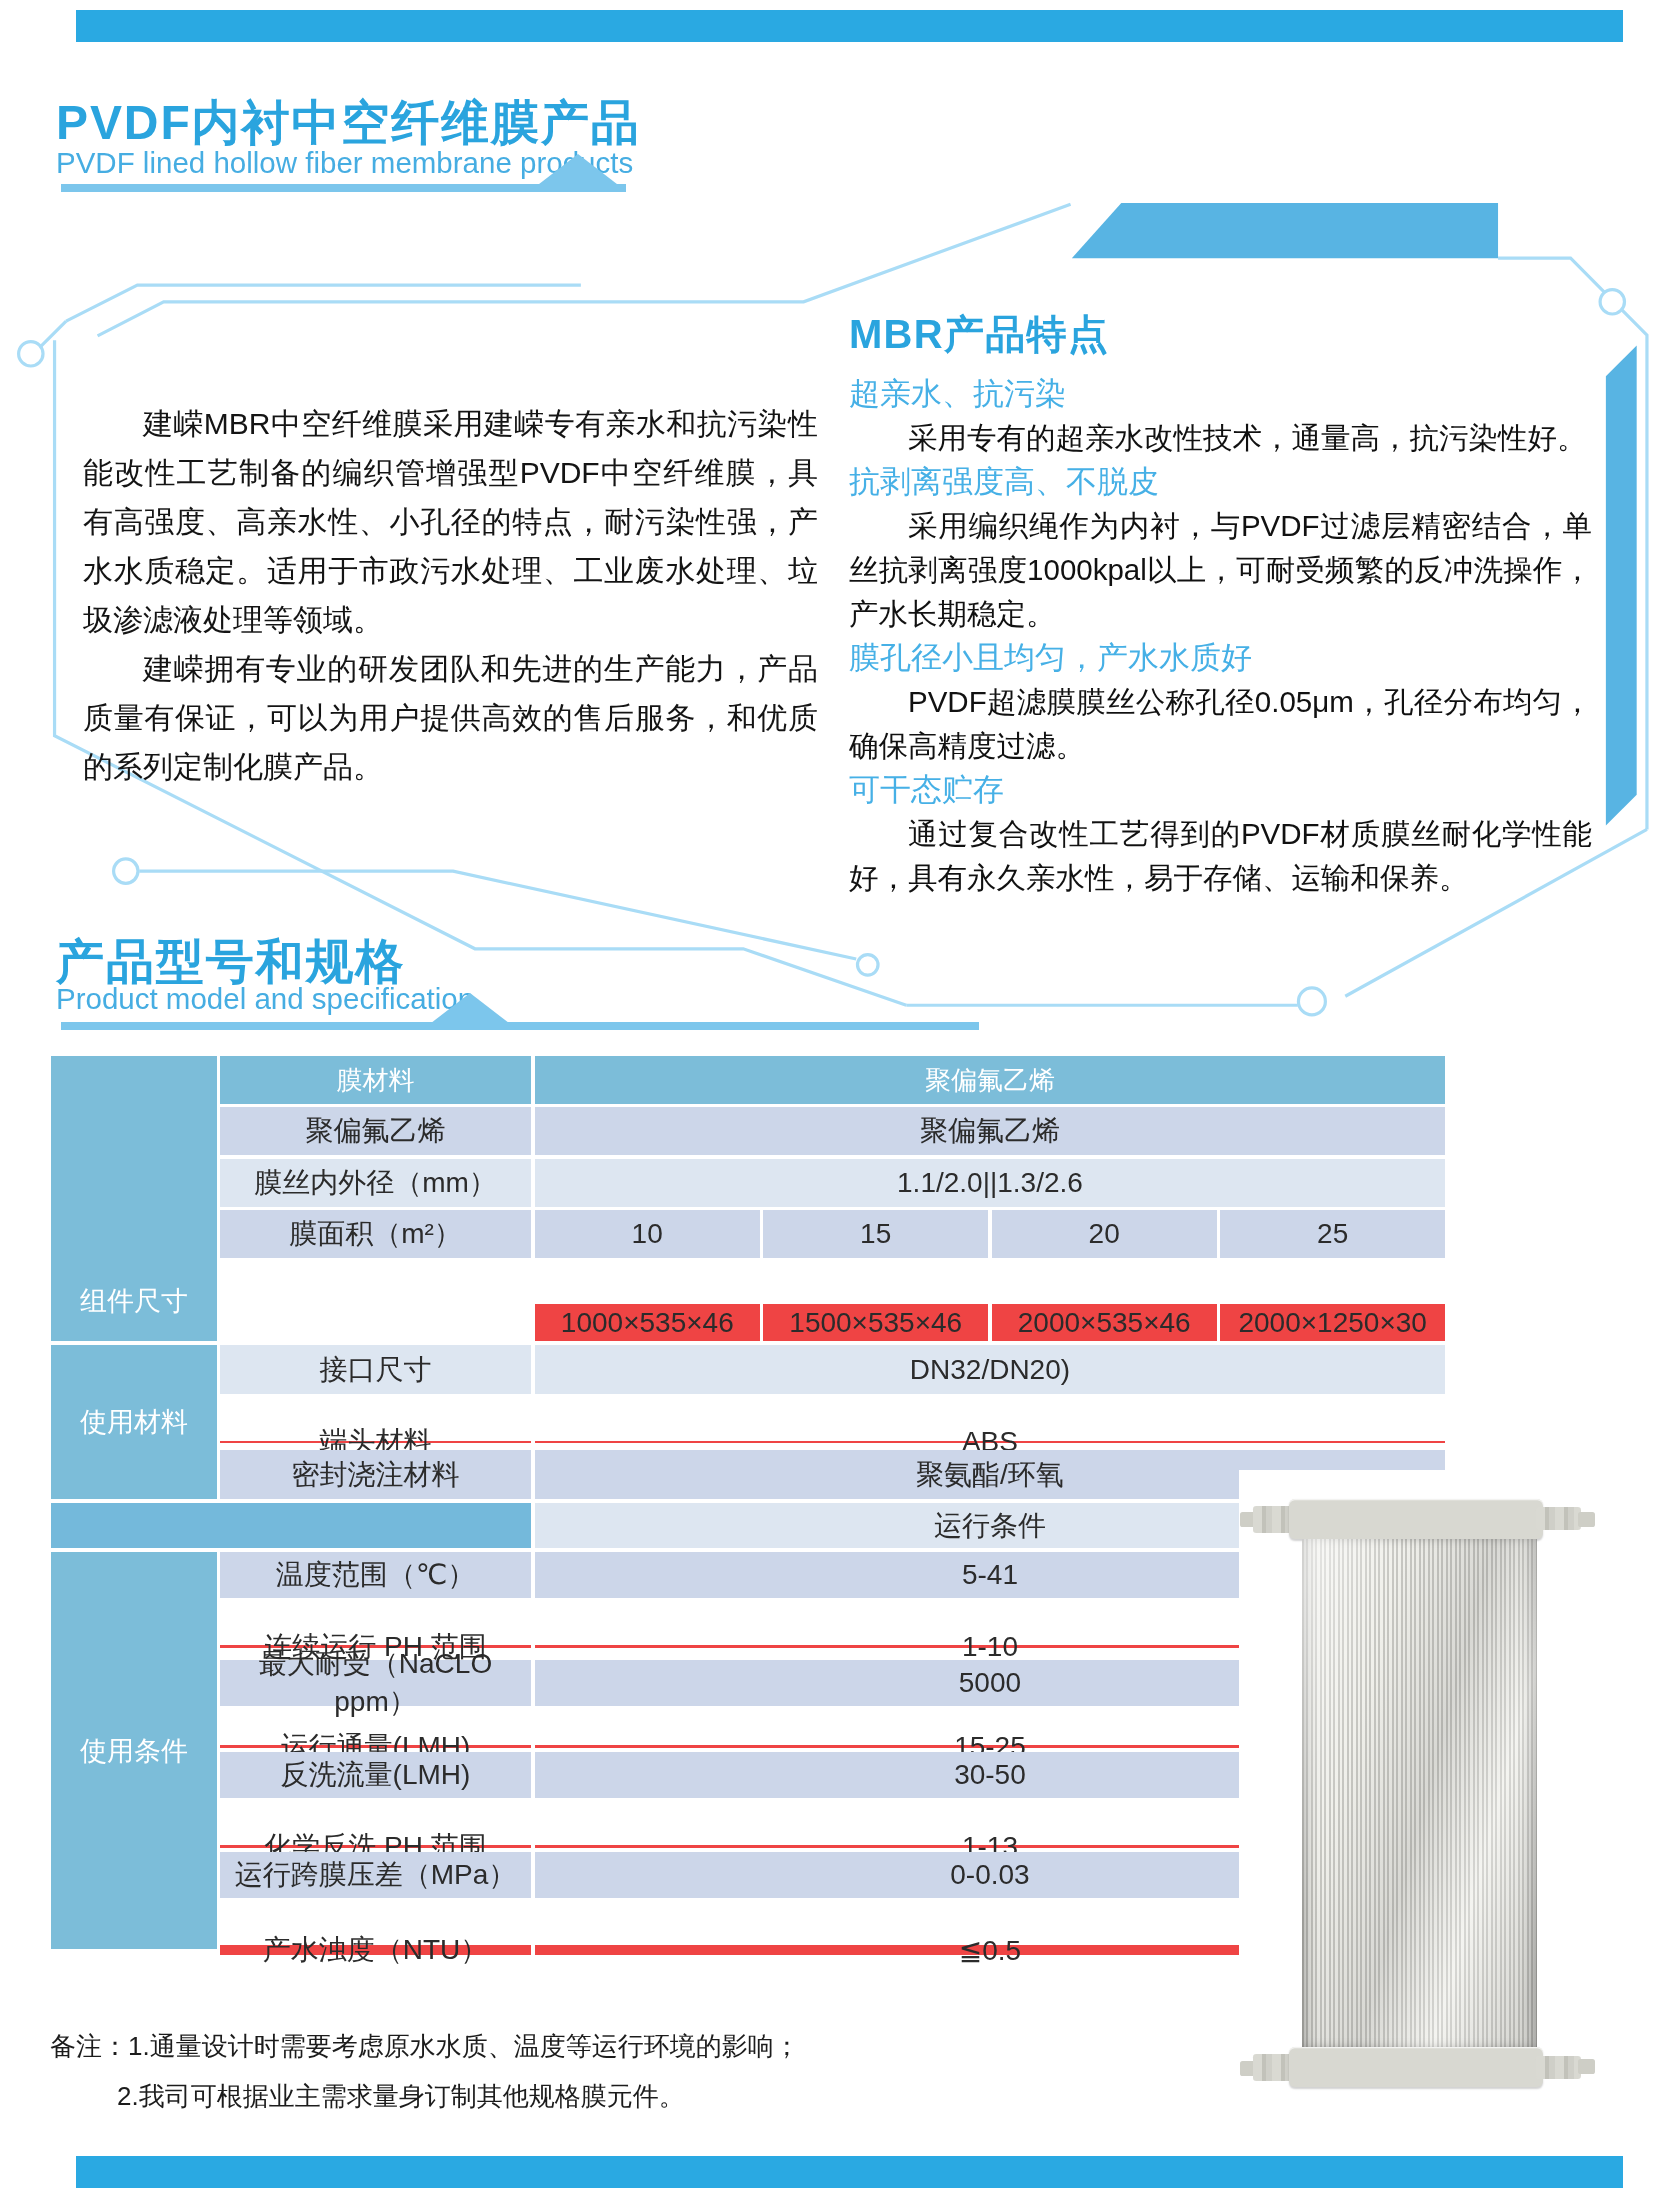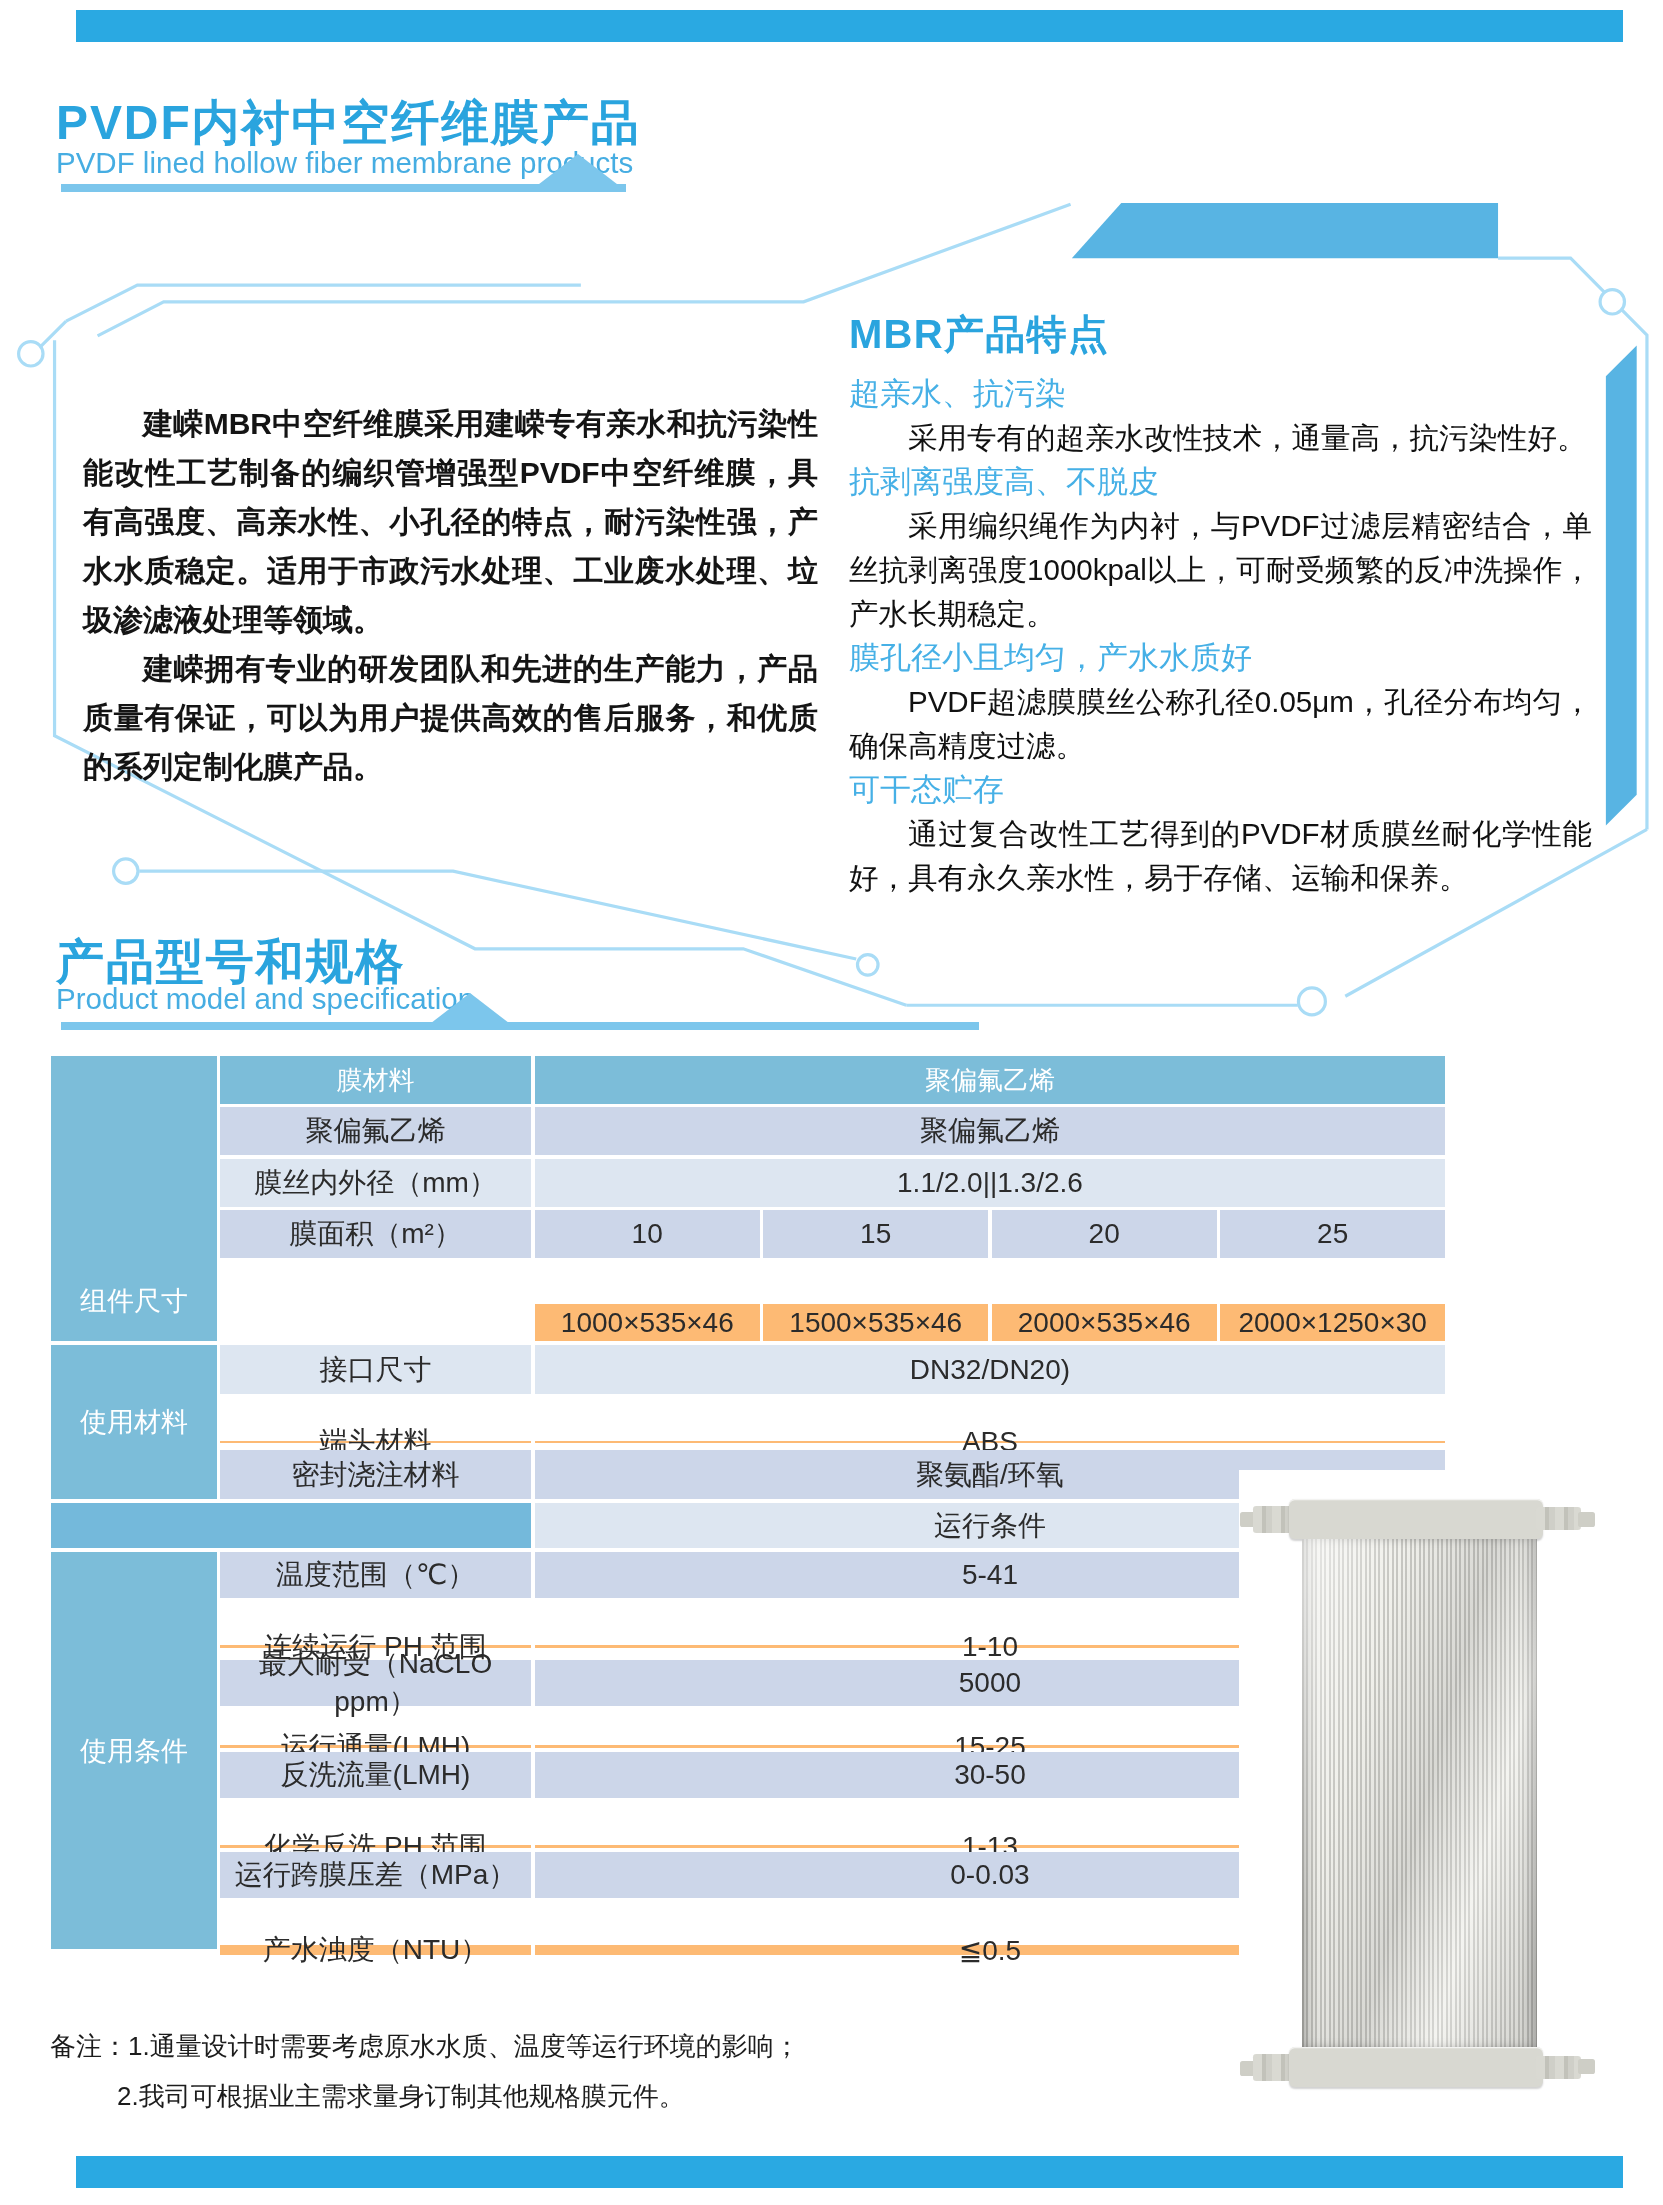--- a/index.html
+++ b/index.html
@@ -12,40 +12,40 @@
   
   .big-title{position:absolute;font-size:48px;font-weight:800;color:#2aa4de;letter-spacing:1.9px;white-space:nowrap;}
   .big-sub{position:absolute;font-size:29.5px;font-weight:400;color:#46ade2;letter-spacing:0px;white-space:nowrap;}
   .rule{position:absolute;height:8.3px;background:#7cc6ec;}
   .rule-tri{position:absolute;width:96px;height:37px;background:#7cc6ec;
             clip-path:polygon(50% 0,100% 100%,0 100%);}
 
   
   .intro{position:absolute;left:83px;top:399px;width:735px;font-size:30px;line-height:49px;
          color:#141414;text-align:justify;}
-  .intro p{margin:0;text-indent:2em;font-weight:bold;}
+  .intro p{margin:0;text-indent:2em;}
 
   
   .features{position:absolute;left:849px;top:307px;width:743px;}
   .feat-heading{font-size:40px;font-weight:800;color:#2aa4de;letter-spacing:1.3px;margin:0 0 10.3px 0;}
   .feat-title{font-size:31px;line-height:44px;color:#46b0e6;margin:0;}
   .feat-body{font-size:29.5px;line-height:44px;color:#111;text-align:justify;text-indent:2em;margin:0;}
 
   
   .frame-svg{position:absolute;left:0;top:0;z-index:0;}
   .content{position:relative;z-index:2;}
 
   
   .spec-table{position:absolute;left:51px;top:1056px;width:1394px;height:892px;font-size:28px;}
   .trow{position:absolute;left:169px;width:1225px;display:flex;gap:3.9px;}
   .tl{flex:0 0 311px;display:flex;align-items:center;justify-content:center;text-align:center;}
   .tv{flex:1;display:flex;align-items:center;justify-content:center;text-align:center;}
   .tc{flex:1;display:flex;align-items:center;justify-content:center;text-align:center;}
   .dark{background:#ccd6e9;}
-  .light{background:#fdba74;margin-top:43px;}
+  .light{background:#ef4444;margin-top:43px;}
   .mid{background:#dde6f1;}
   .hdr{background:#7cbdd9;color:#ffffff;font-size:26px;}
   .gcell{position:absolute;left:0;width:166px;background:#7cbdd9;color:#fff;font-size:27px;
          display:flex;align-items:center;justify-content:center;}
   .bandcell{position:absolute;left:0;width:480px;background:#74b9db;}
   .txt{color:#2b2b2b;}
 
   
   .notes{position:absolute;left:50px;top:2021px;font-size:26px;color:#1c1c1c;line-height:50px;}
   .notes .l2{margin-left:67px;}

